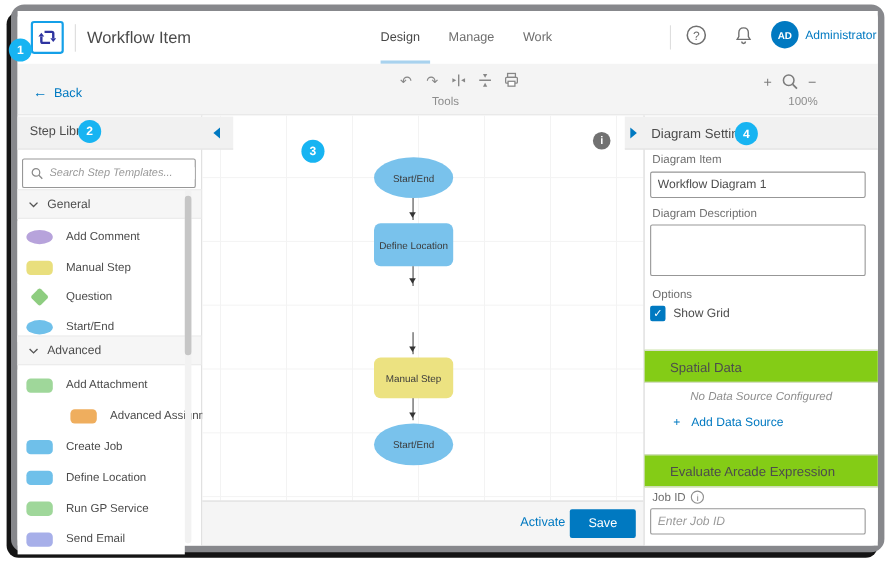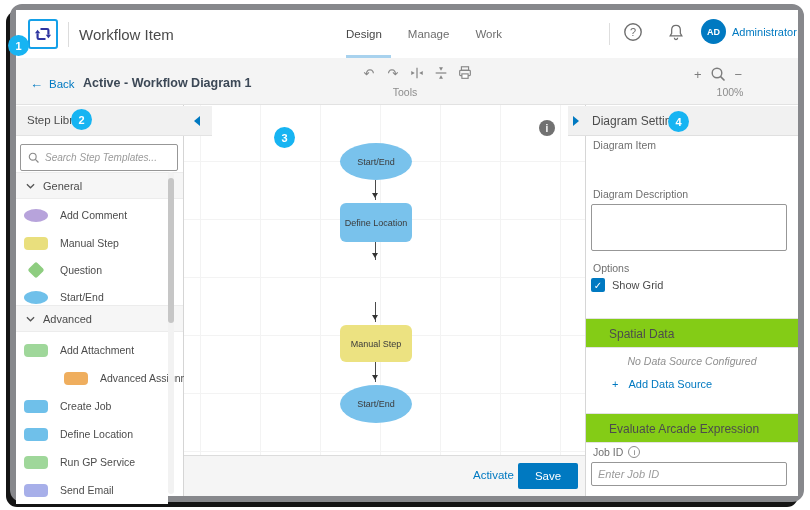--- a/index.html
+++ b/index.html
@@ -142,21 +142,20 @@
             <path d="M12 4c-3.2 0-5.2 2.3-5.2 5.4v4.2L5 16.6h14l-1.8-3V9.4C17.2 6.3 15.2 4 12 4z" fill="none" stroke="#6f6f6f" stroke-width="1.5"></path>
             <path d="M10 19a2 2 0 0 0 4 0" fill="none" stroke="#6f6f6f" stroke-width="1.5"></path>
           </svg>
         </div>
         <div class="avatar">AD</div>
         <div class="user-name">Administrator</div>
       </div>
 
       <div class="tbar">
         <div class="back"><span class="arr">←</span><span>Back</span></div>
-        <div class="diagram-title">Active - Workflow Diagram 1</div>
         <div class="tools">
           <div class="tool">↶</div>
           <div class="tool">↷</div>
           <div class="tool">
             <svg width="16" height="16" viewBox="0 0 18 18">
               <line x1="9" y1="3" x2="9" y2="15" stroke="#878787" stroke-width="1.4"></line>
               <path d="M6.5 9 L2.5 6.8 v4.4 z" fill="#878787"></path>
               <path d="M11.5 9 l4 -2.2 v4.4 z" fill="#878787"></path>
             </svg>
           </div>
@@ -275,20 +274,21 @@
         <div class="node ellipse n-blue" style="top:280px; height:38px;">Start/End</div>
       </div>
 
       <div class="footer">
         <div class="activate">Activate</div>
         <button class="save-btn">Save</button>
       </div>
 
       <div class="rpanel">
         <div class="fld-label" style="top:34px;">Diagram Item</div>
+        <input class="txt-input name-input" type="text" value="Workflow Diagram 1" style="">
         <div class="fld-label" style="top:83px;">Diagram Description</div>
         <textarea class="txt-area" style=""></textarea>
         <div class="fld-label" style="top:157px;">Options</div>
         <div class="chk-row">
           <span class="chk">✓</span>
           <span class="t">Show Grid</span>
         </div>
 
         <div class="sec-strip" style="top:213px;">
           <span class="t">Spatial Data</span>

